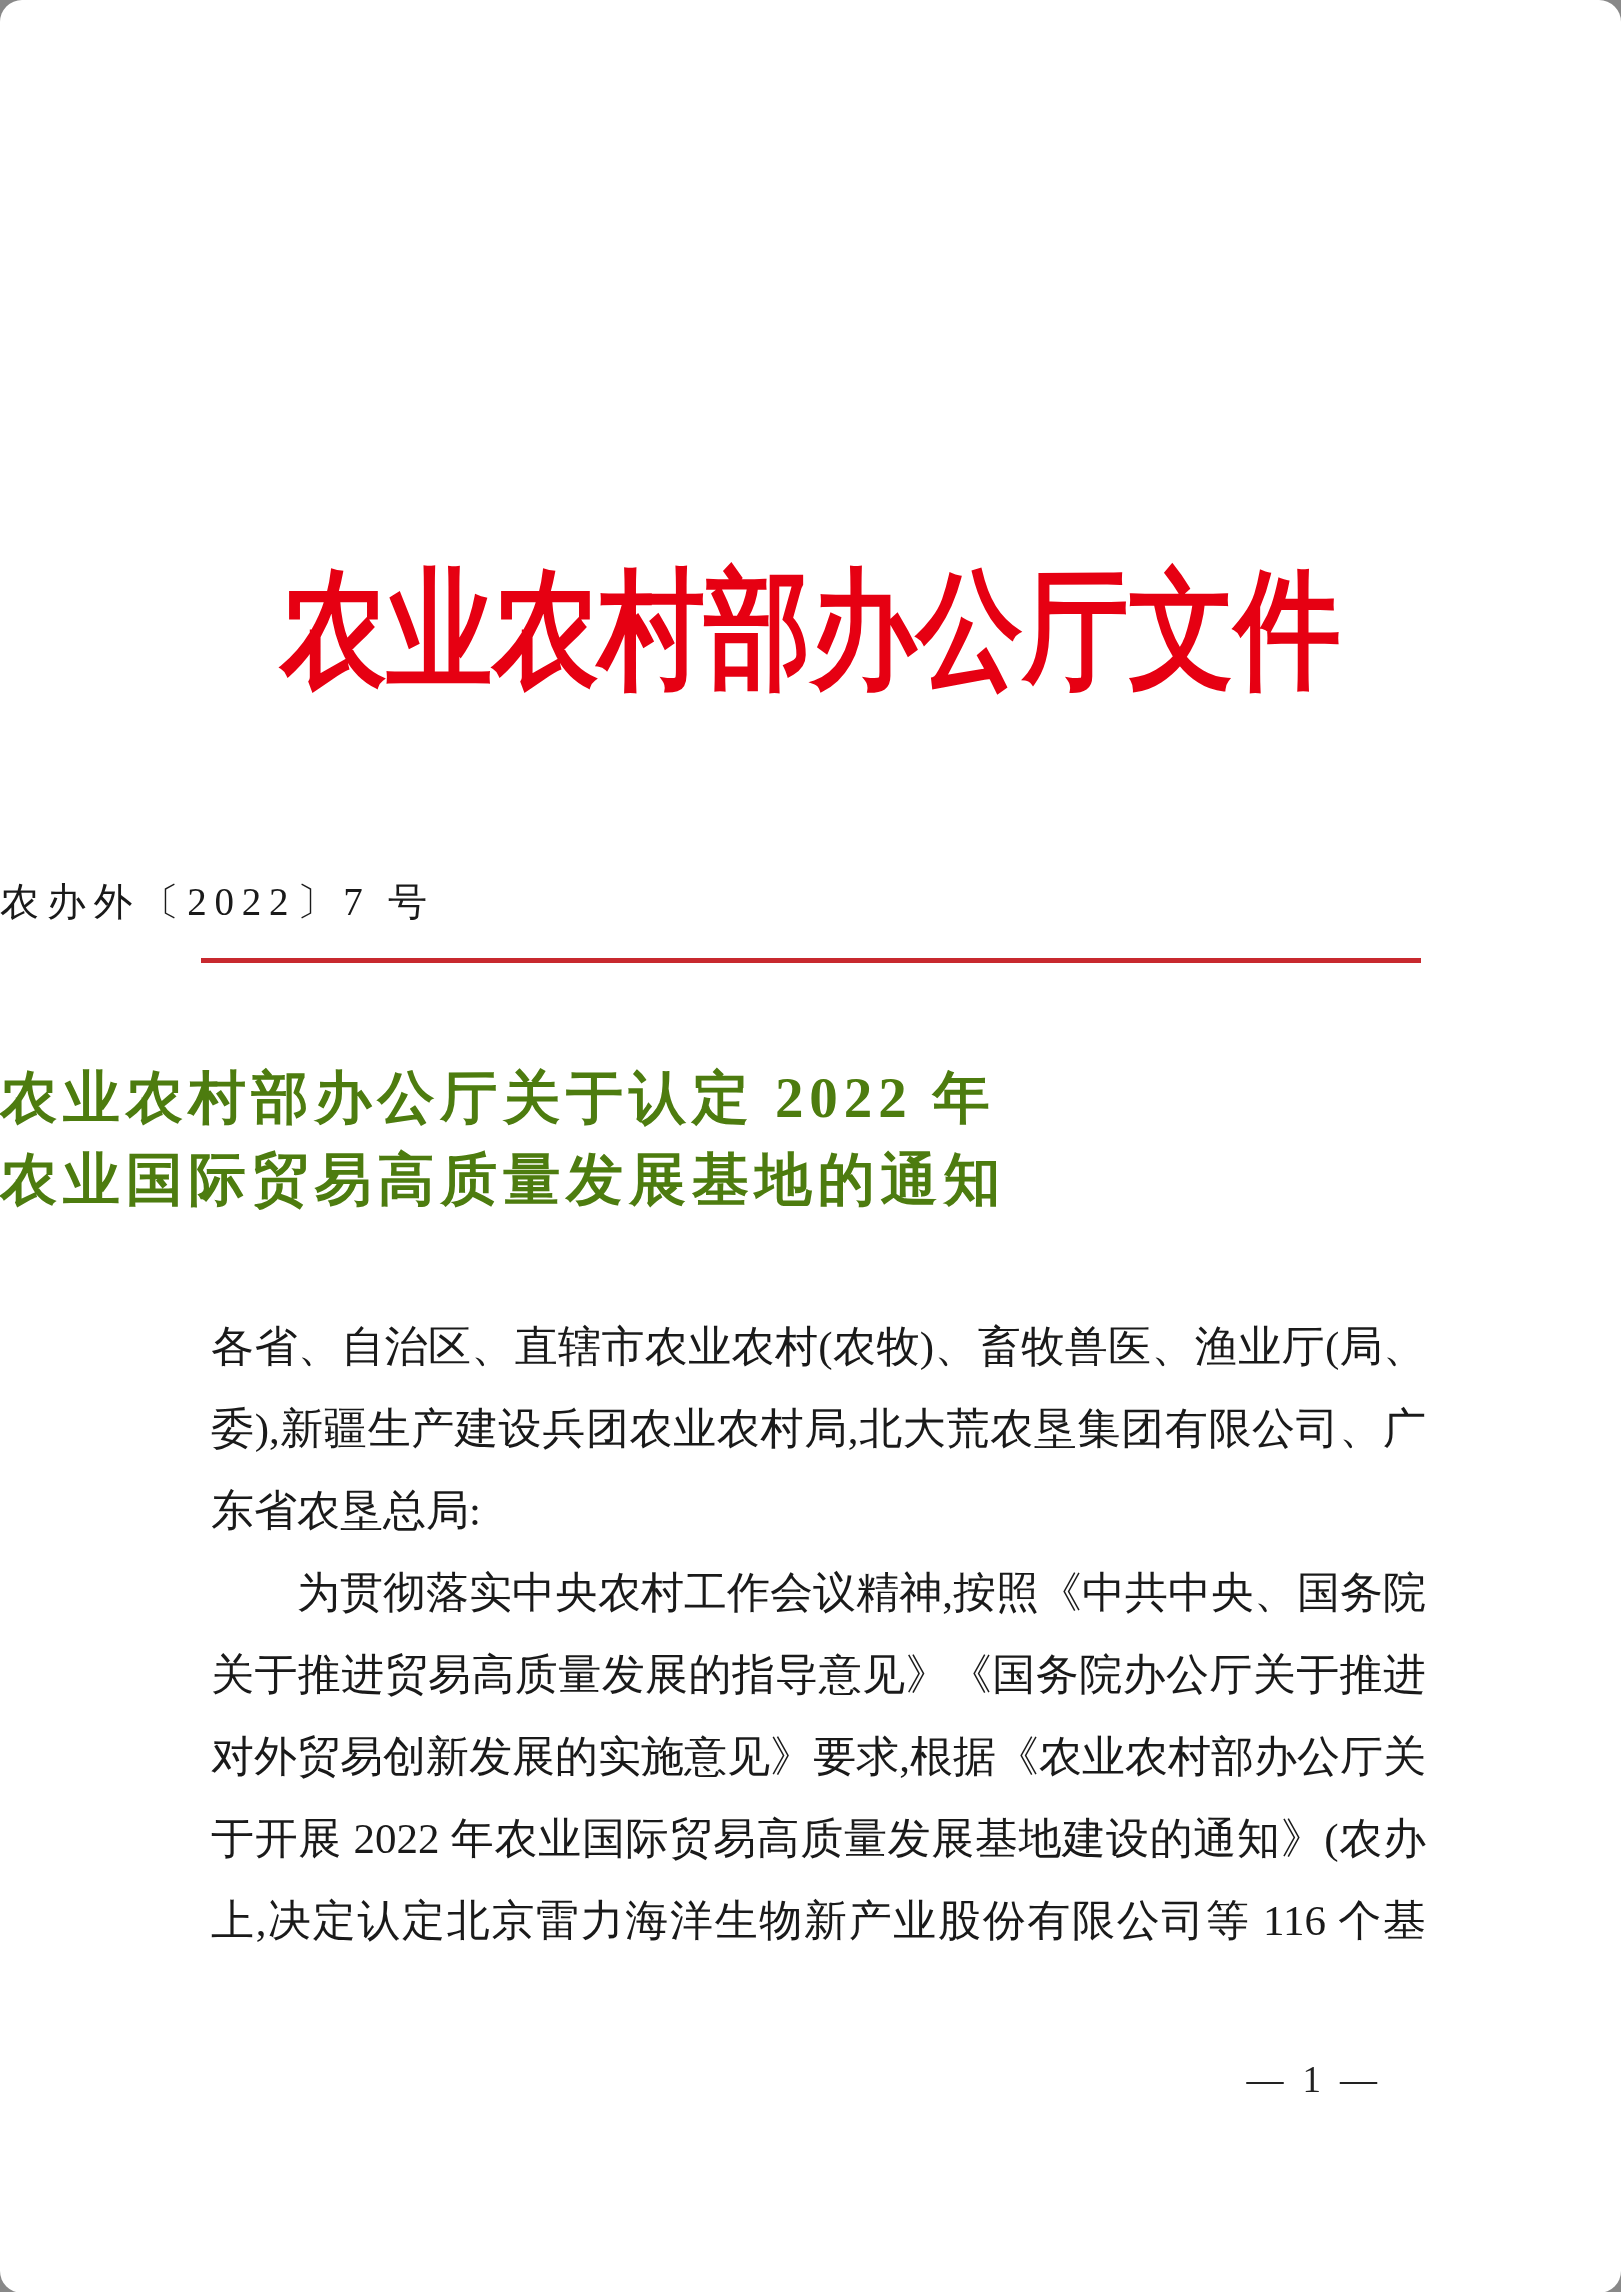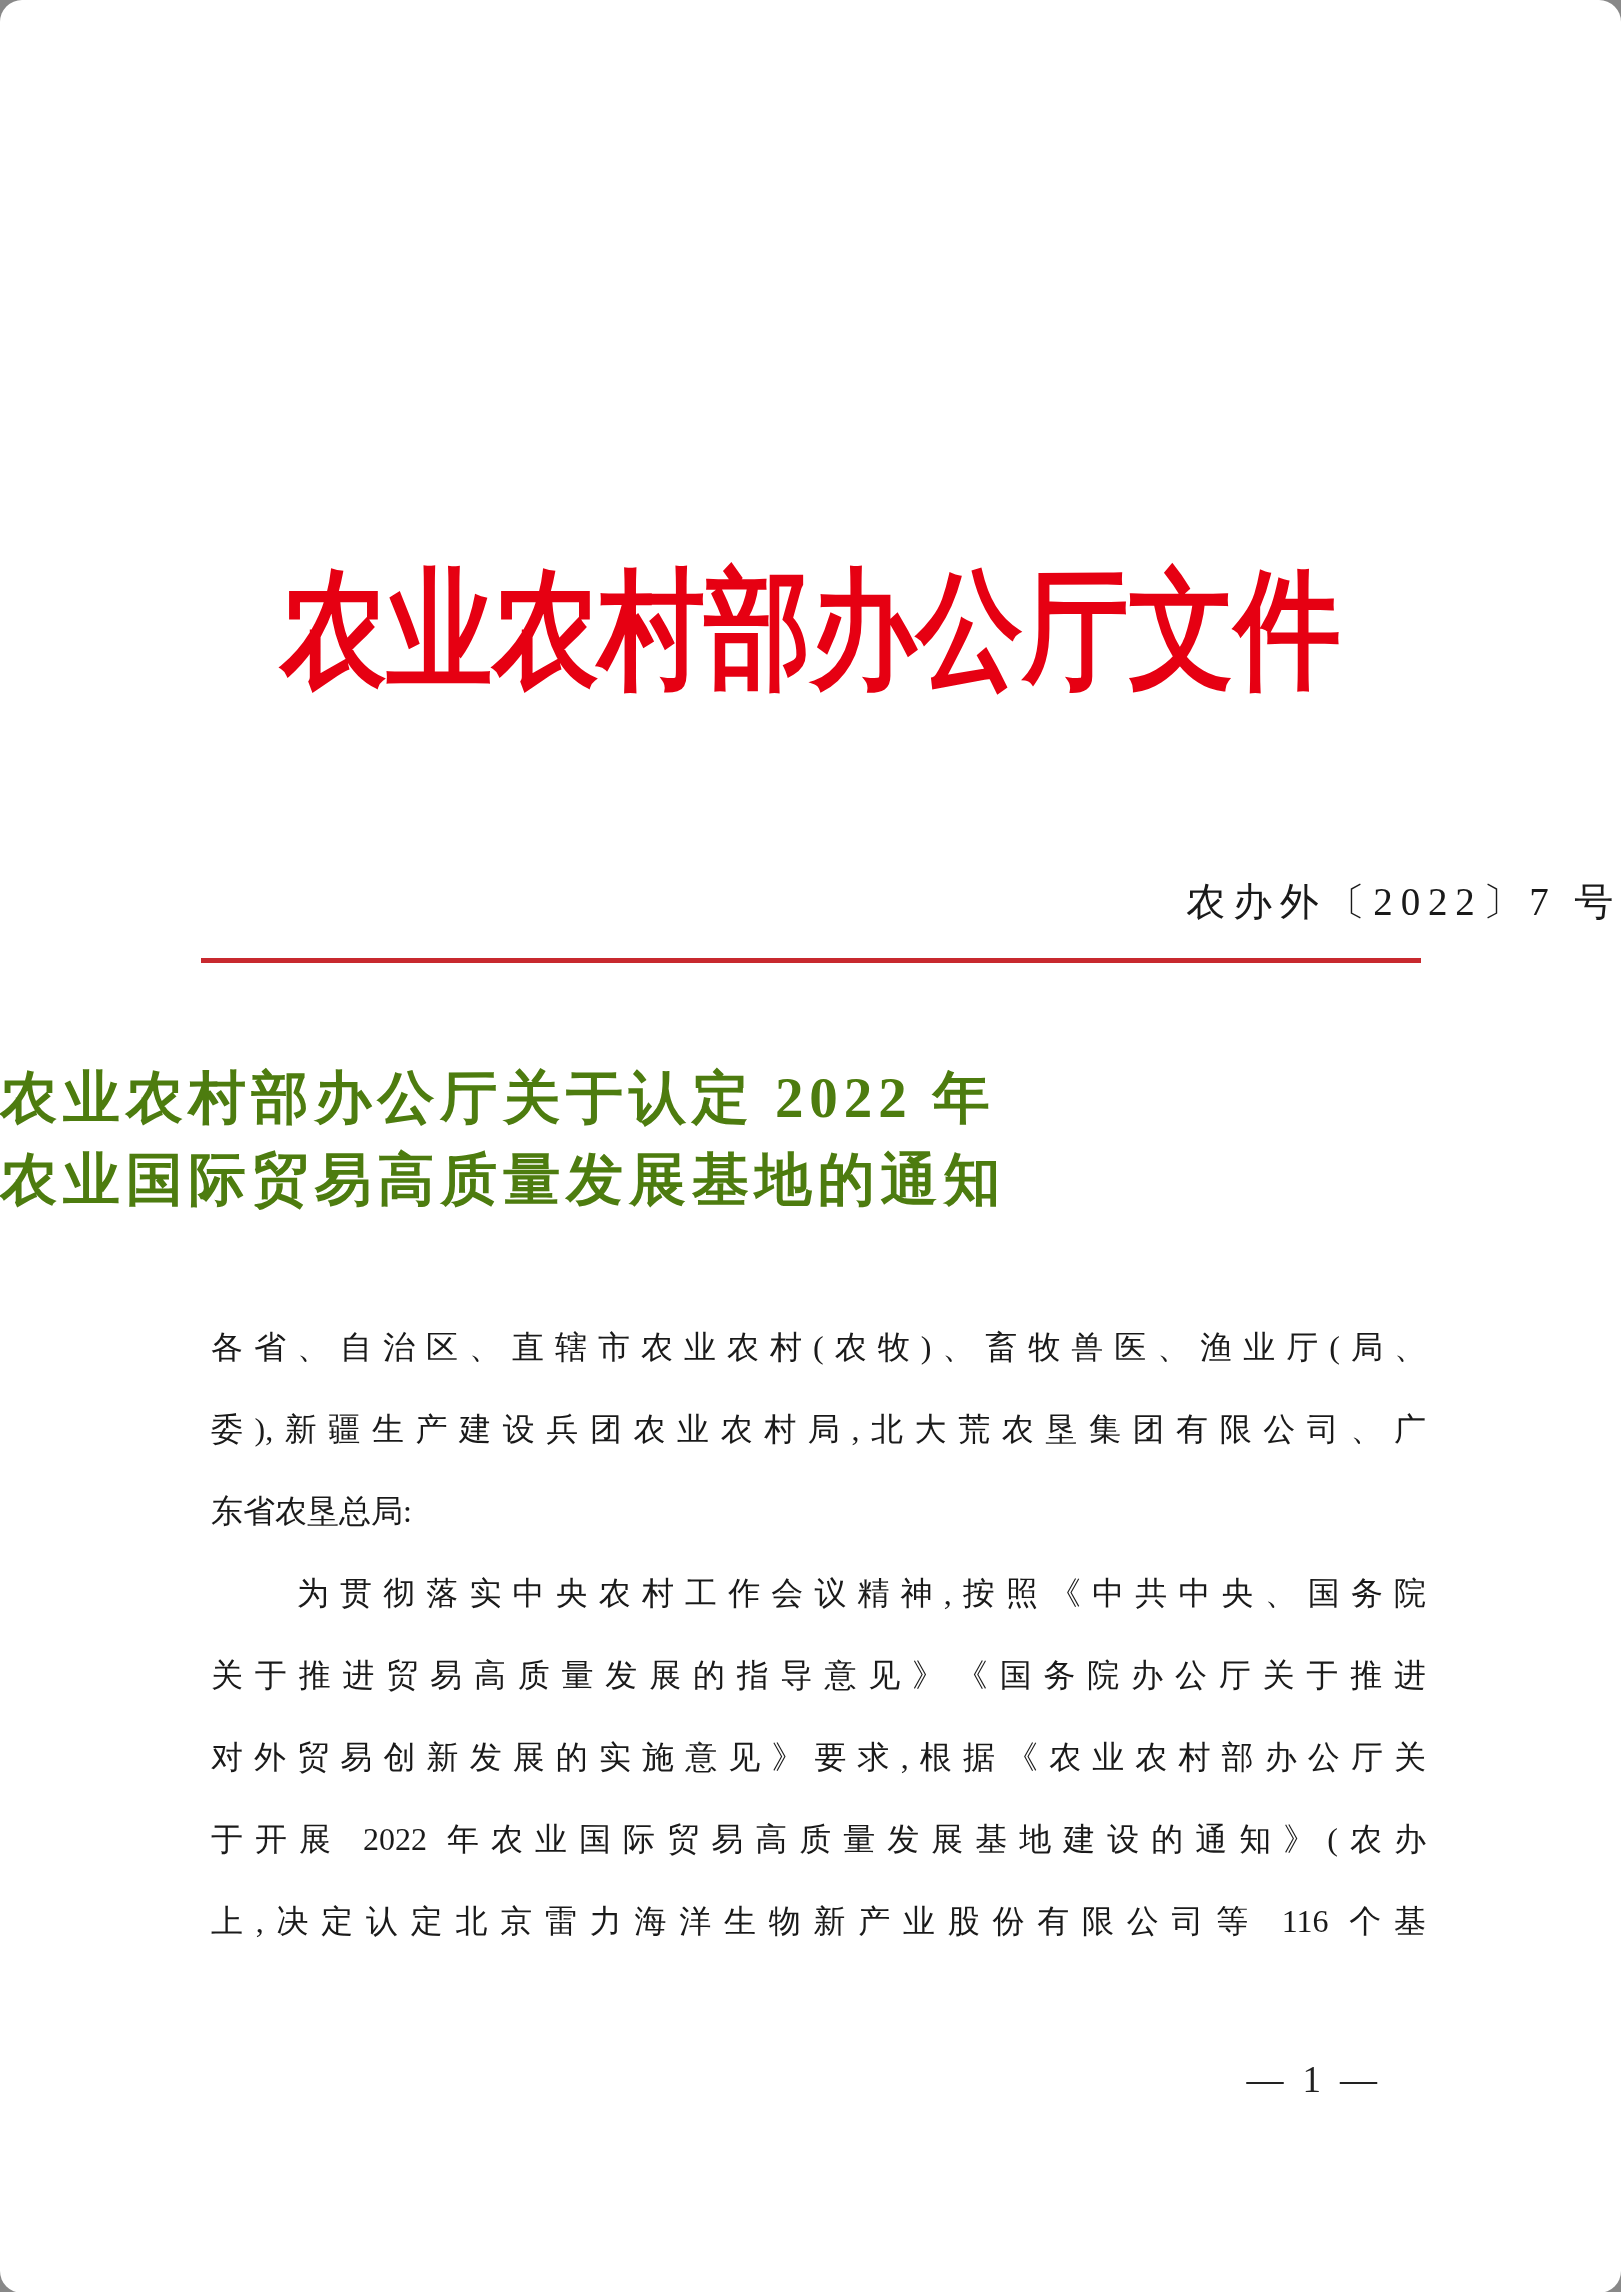--- a/index.html
+++ b/index.html
@@ -30,21 +30,21 @@
     color: var(--header-red, #e60012);
     transform: scaleY(1.22);
     transform-origin: top center;
     white-space: nowrap;
   }
   .doc-number {
     position: absolute;
     top: 875px;
     left: 0;
     width: 100%;
-    text-align: right;
+    text-align: left;
     font-size: 39px;
     letter-spacing: 7.8px;
     color: var(--ink, #1a1a1a);
     white-space: nowrap;
   }
   .red-line {
     position: absolute;
     top: 958px;
     left: 201px;
     width: 1220px;
@@ -62,21 +62,21 @@
     line-height: 82px;
     letter-spacing: 5.9px;
     color: #4d7c0f;
     white-space: nowrap;
   }
   .body-text {
     position: absolute;
     top: 1306px;
     left: 211px;
     width: 1215px;
-    font-size: 32px;
+    font-size: 43px;
     line-height: 82px;
     color: var(--ink, #1a1a1a);
   }
   .line {
     text-align: justify;
     white-space: normal;
   }
   .line.fill {
     text-align-last: justify;
   }

